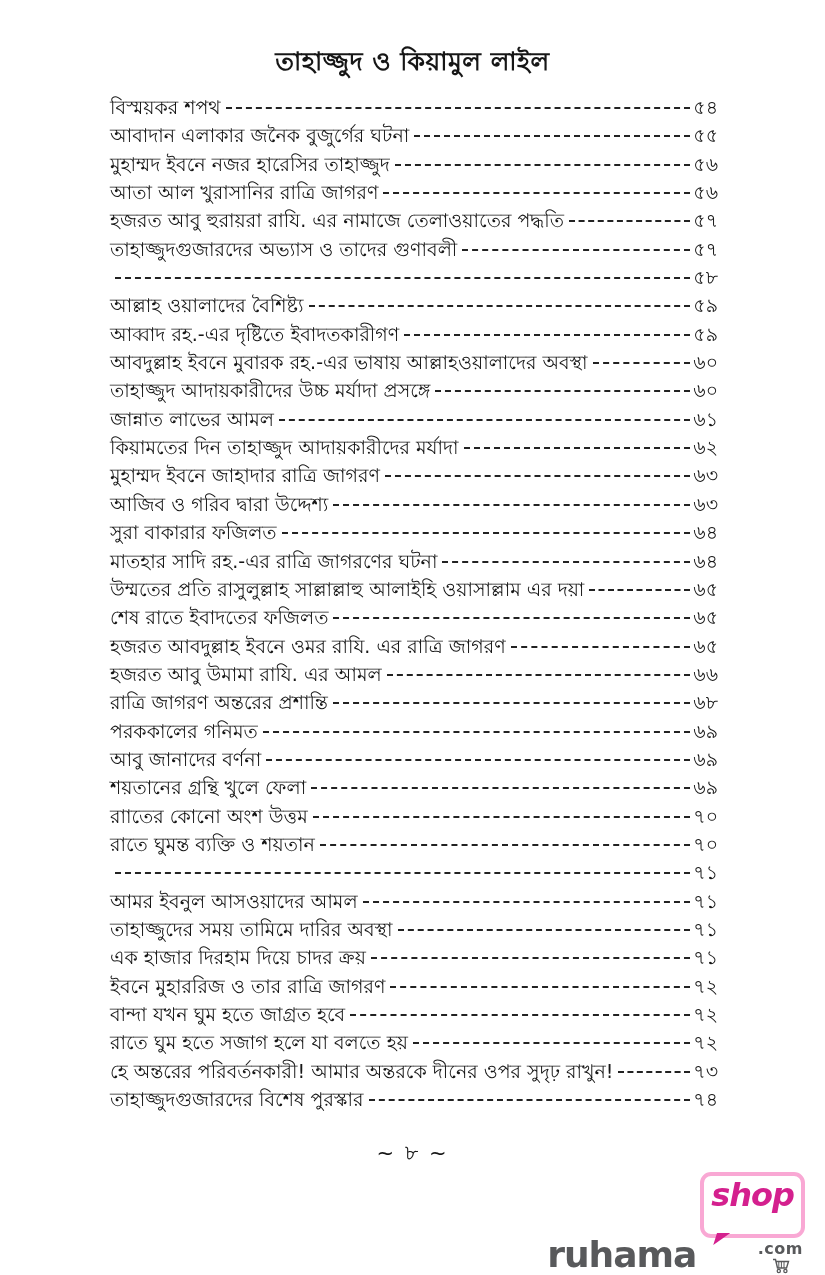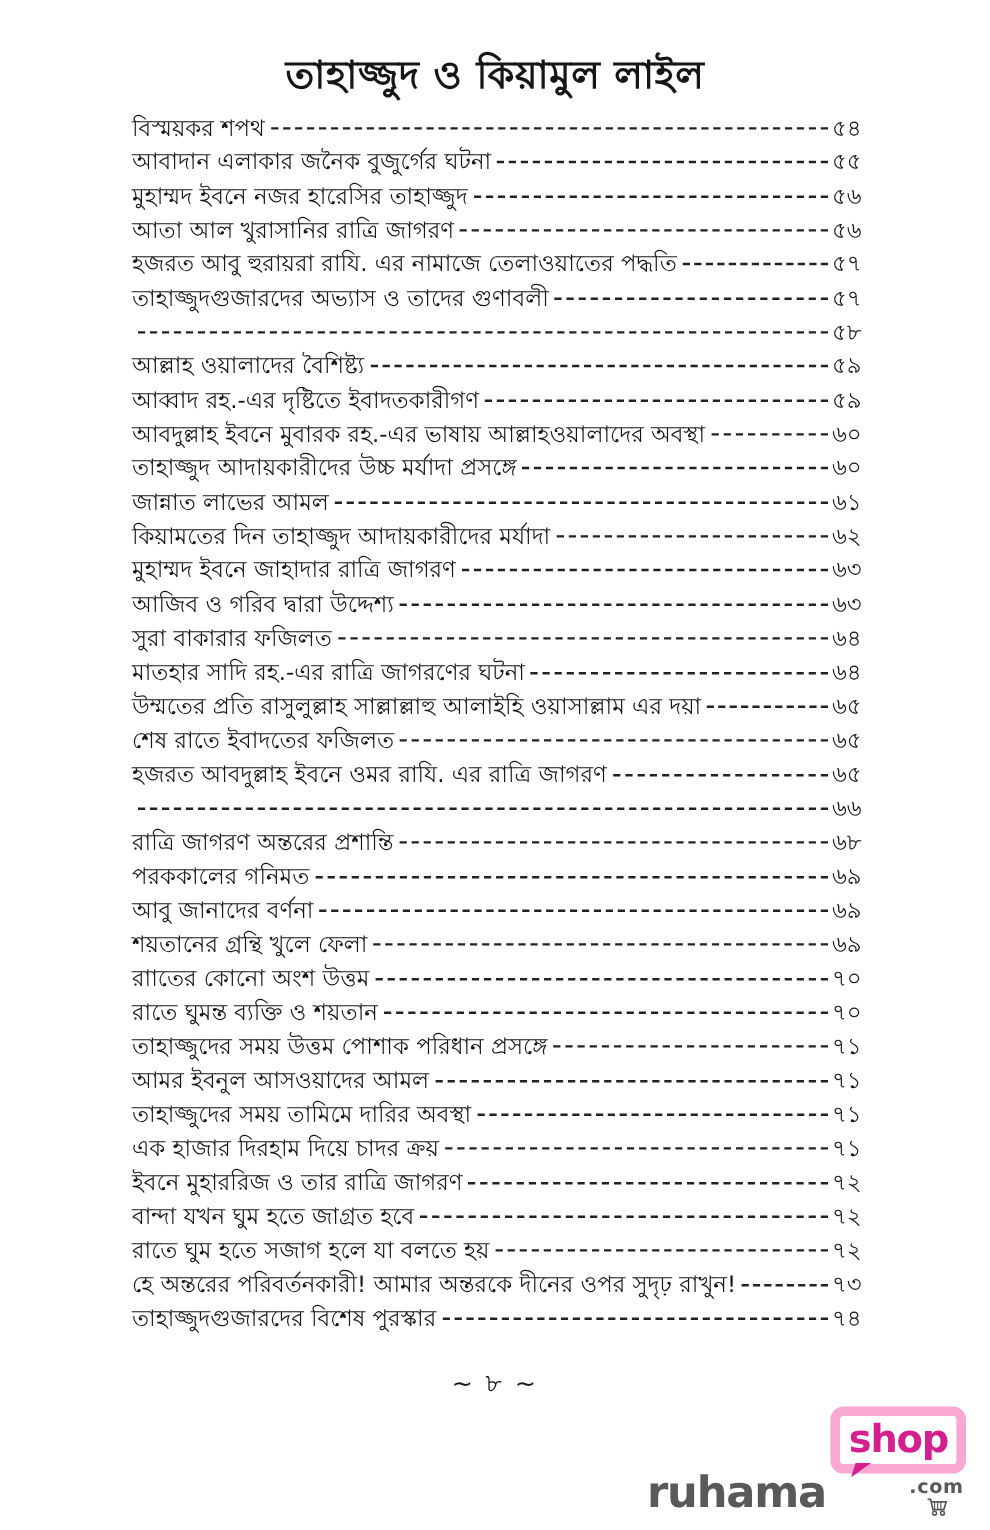--- a/index.html
+++ b/index.html
@@ -9,21 +9,21 @@
     background: #ffffff;
     font-family: "DejaVu Sans", "Liberation Sans", sans-serif;
     color: #161616;
     position: relative;
     overflow: hidden;
   }
   .page { width: 825px; height: 1275px; position: relative; }
 
   .book-title {
     text-align: center;
-    font-size: 32px;
+    font-size: 25px;
     font-weight: 600;
     padding-top: 44px;
     line-height: 36px;
     letter-spacing: 0.5px;
   }
 
   .toc {
     margin: 13px 107px 0 110px;
   }
   .toc-row {
@@ -61,24 +61,25 @@
   .logo-ruhama {
     font-size: 36px;
     font-weight: bold;
     color: #58595b;
     letter-spacing: -1px;
     line-height: 46px;
   }
   .logo-right { display: inline-flex; flex-direction: column; align-items: flex-end; margin-left: 4px; }
   .bubble {
     position: relative;
-    border: 8px solid #f9a8d4;
+    border: 4px solid #f9a8d4;
     border-radius: 11px;
-    padding: 0 7px 2px 7px;
+    padding: 0 7px 20px 7px;
     background: #ffffff;
+    font-style: italic;
   }
   .bubble-text {
     font-size: 32px;
     font-weight: bold;
     color: #d4208e;
     letter-spacing: -1px;
     line-height: 38px;
   }
   .bubble-tail {
     position: absolute;
@@ -205,20 +206,21 @@
         <span class="toc-label">শেষ রাতে ইবাদতের ফজিলত</span>
         <span class="leader"></span>
         <span class="toc-page">৬৫</span>
       </div>
       <div class="toc-row">
         <span class="toc-label">হজরত আবদুল্লাহ ইবনে ওমর রাযি. এর রাত্রি জাগরণ</span>
         <span class="leader"></span>
         <span class="toc-page">৬৫</span>
       </div>
       <div class="toc-row">
+        <span class="toc-label">হজরত আবু উমামা রাযি. এর আমল</span>
         <span class="leader"></span>
         <span class="toc-page">৬৬</span>
       </div>
       <div class="toc-row">
         <span class="toc-label">রাত্রি জাগরণ অন্তরের প্রশান্তি</span>
         <span class="leader"></span>
         <span class="toc-page">৬৮</span>
       </div>
       <div class="toc-row">
         <span class="toc-label">পরককালের গনিমত</span>
@@ -239,21 +241,20 @@
         <span class="toc-label">রাাতের কোনো অংশ উত্তম</span>
         <span class="leader"></span>
         <span class="toc-page">৭০</span>
       </div>
       <div class="toc-row">
         <span class="toc-label">রাতে ঘুমন্ত ব্যক্তি ও শয়তান</span>
         <span class="leader"></span>
         <span class="toc-page">৭০</span>
       </div>
       <div class="toc-row">
-        <span class="toc-label">তাহাজ্জুদের সময় উত্তম পোশাক পরিধান প্রসঙ্গে</span>
         <span class="leader"></span>
         <span class="toc-page">৭১</span>
       </div>
       <div class="toc-row">
         <span class="toc-label">আমর ইবনুল আসওয়াদের আমল</span>
         <span class="leader"></span>
         <span class="toc-page">৭১</span>
       </div>
       <div class="toc-row">
         <span class="toc-label">তাহাজ্জুদের সময় তামিমে দারির অবস্থা</span>

